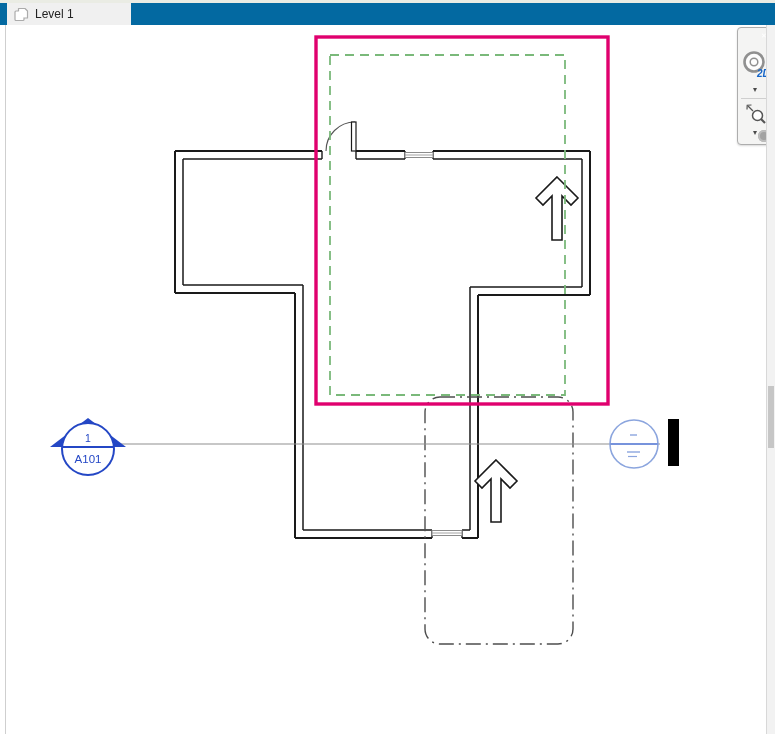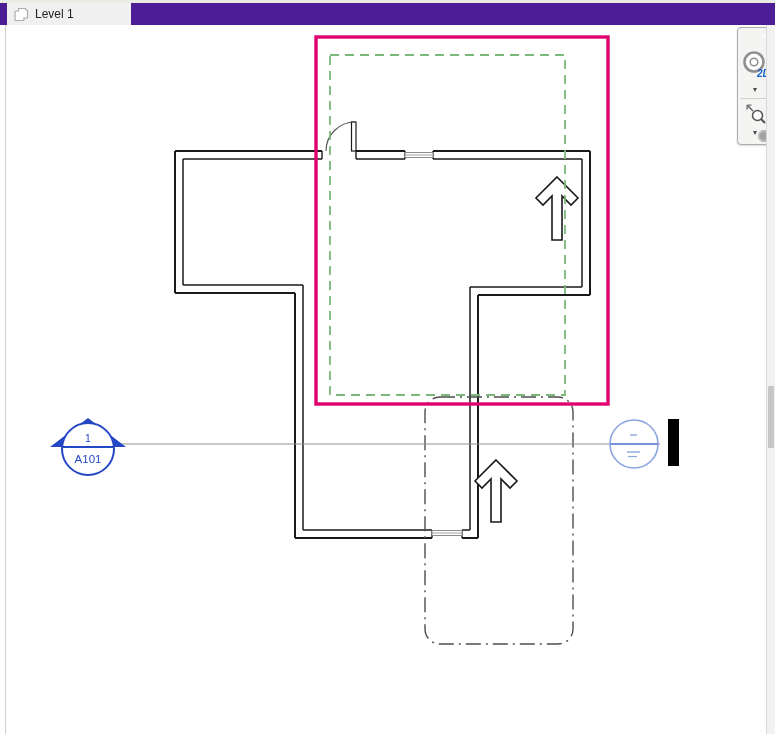--- a/index.html
+++ b/index.html
@@ -2,21 +2,21 @@
 <html><head>
 <meta charset="utf-8">
 <style>
   html,body{margin:0;padding:0;}
   body{
     width:775px;height:734px;overflow:hidden;background:#ffffff;
     font-family:"Liberation Sans",sans-serif;position:relative;
   }
   
   .top-strip{position:absolute;top:0;left:0;right:0;height:3px;background:#eaece4;z-index:5;}
-  .tab-strip{position:absolute;top:3px;left:0;right:0;height:22px;background:#4c1d95;z-index:5;}
+  .tab-strip{position:absolute;top:3px;left:0;right:0;height:22px;background:#0369a1;z-index:5;}
   .tab{
     position:absolute;left:7px;top:0;width:124px;height:22px;background:#f0f0f0;
     display:flex;align-items:center;gap:6px;padding-left:7px;box-sizing:border-box;
     border:none;cursor:default;
   }
   .tab-label{font-size:12px;color:#222;white-space:nowrap;}
   
   .view-left-edge{position:absolute;left:5px;top:25px;width:1px;height:709px;background:#cfcfcf;z-index:2;}
   .plan-svg{position:absolute;top:0;left:0;z-index:1;}
   .head-num{fill:#2447c5;font-size:10.5px;font-family:"Liberation Sans",sans-serif;}

